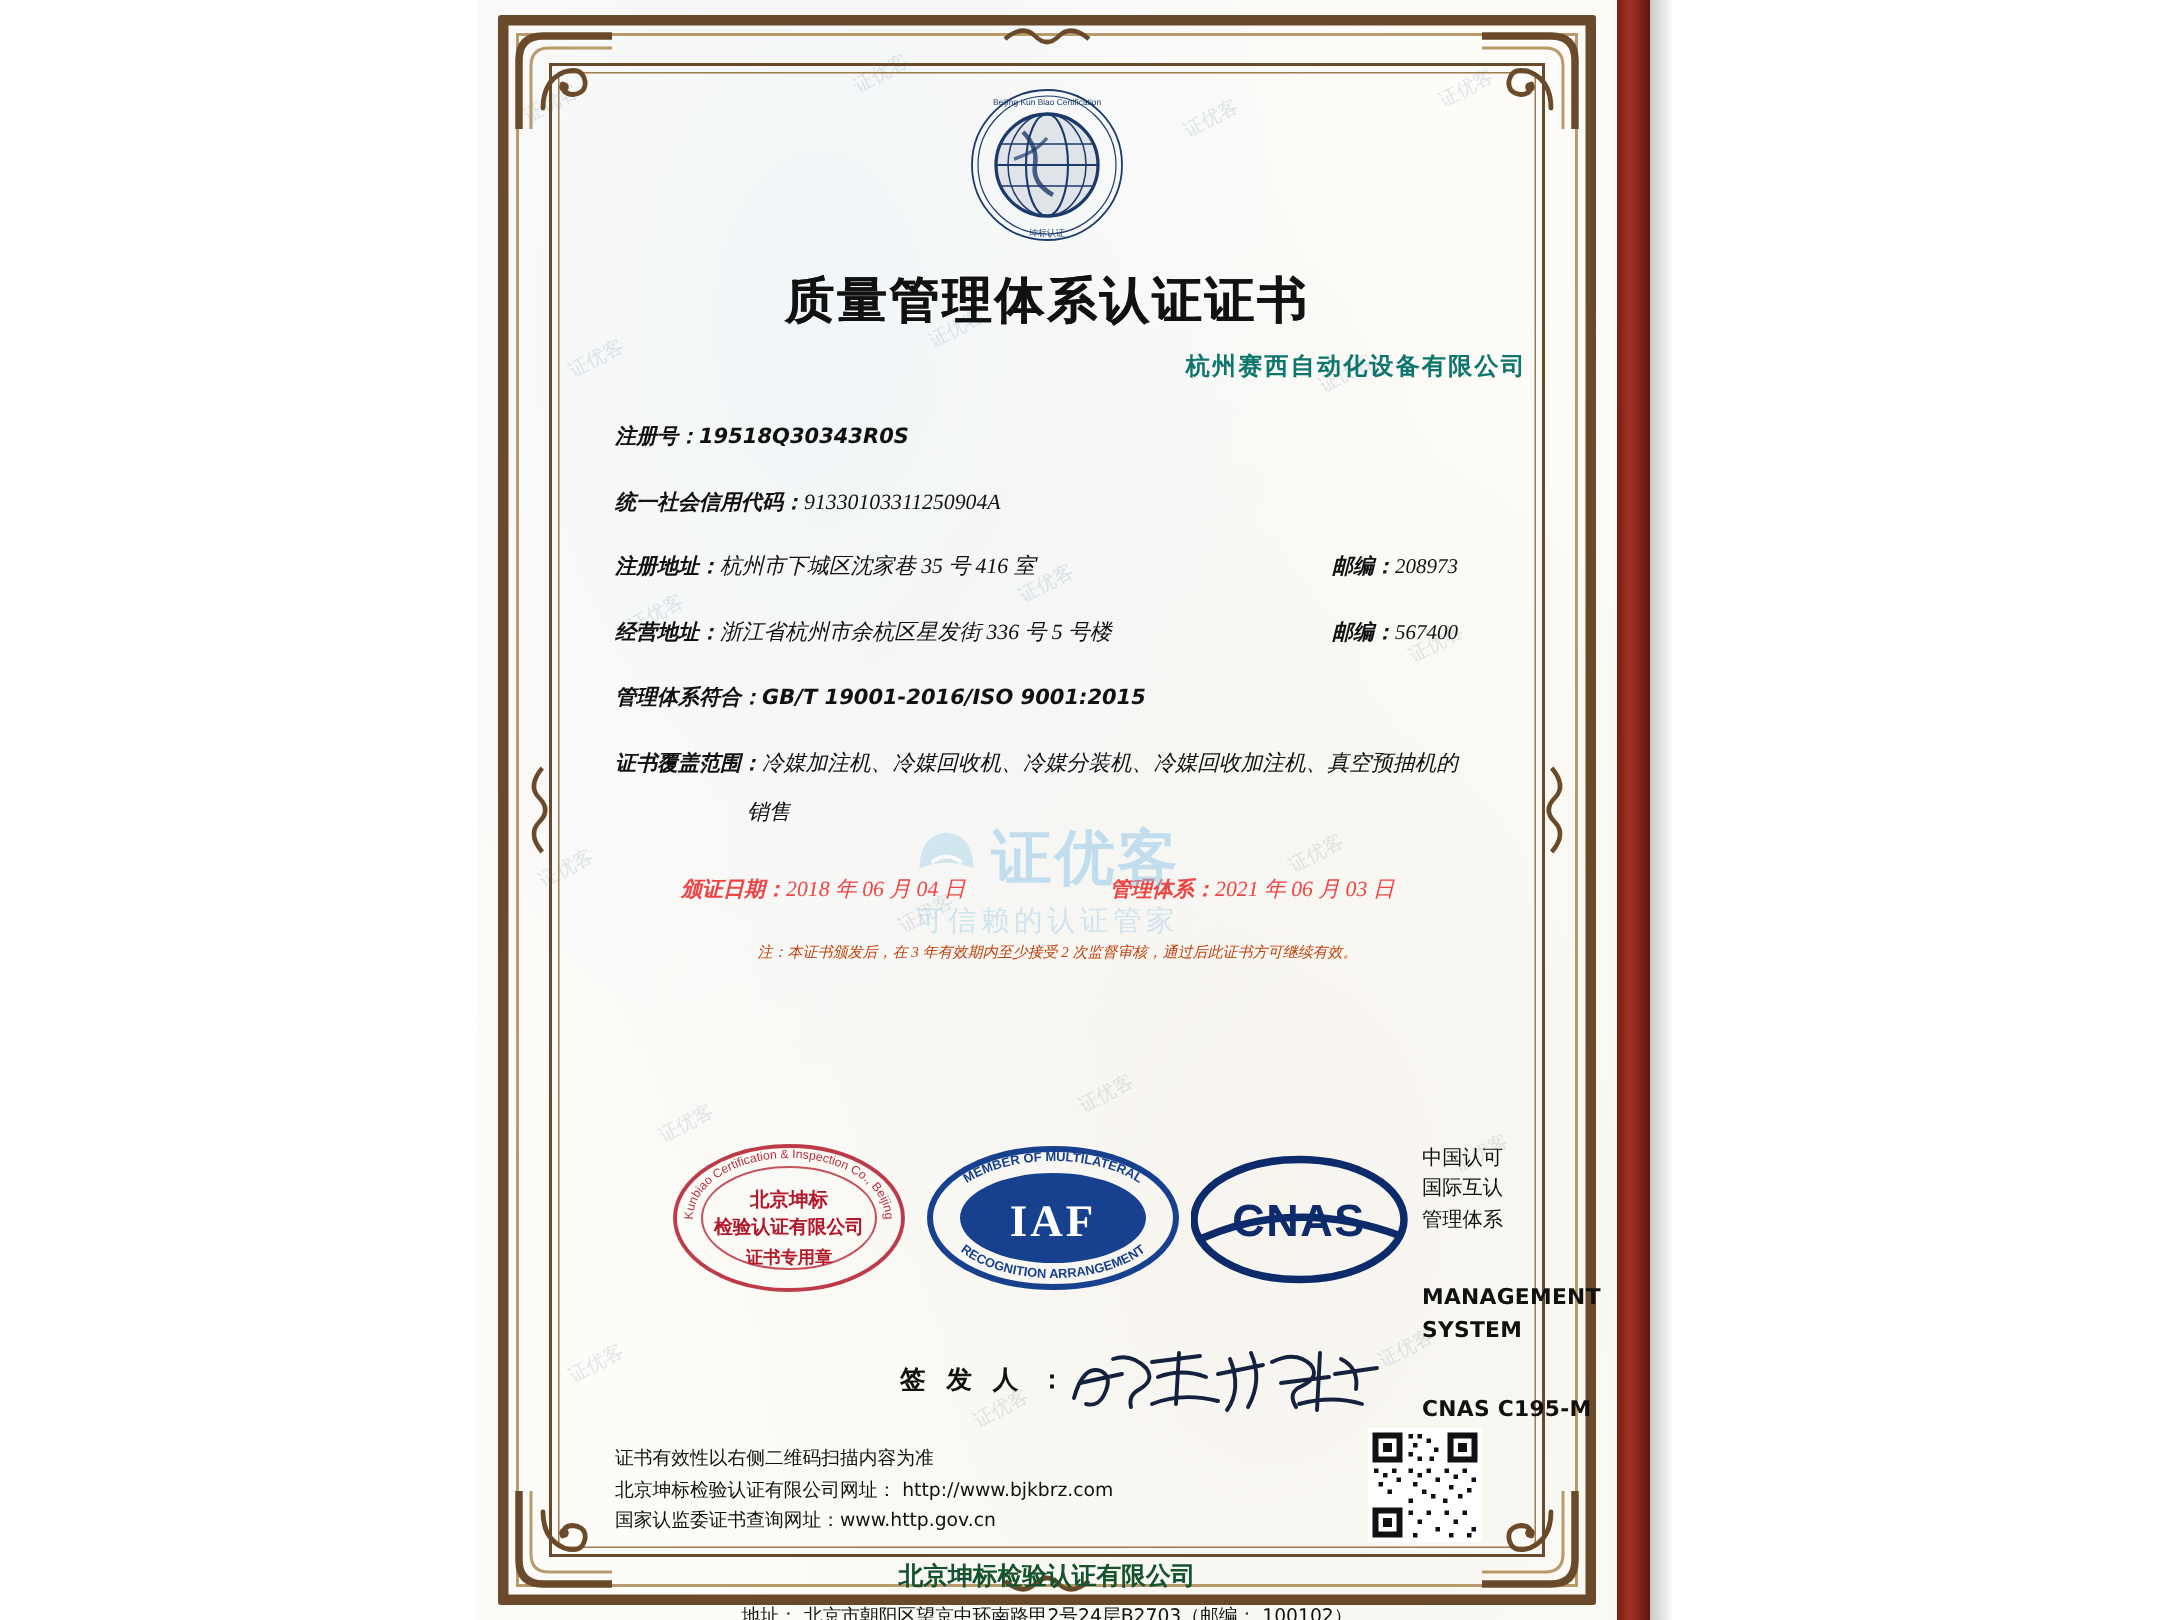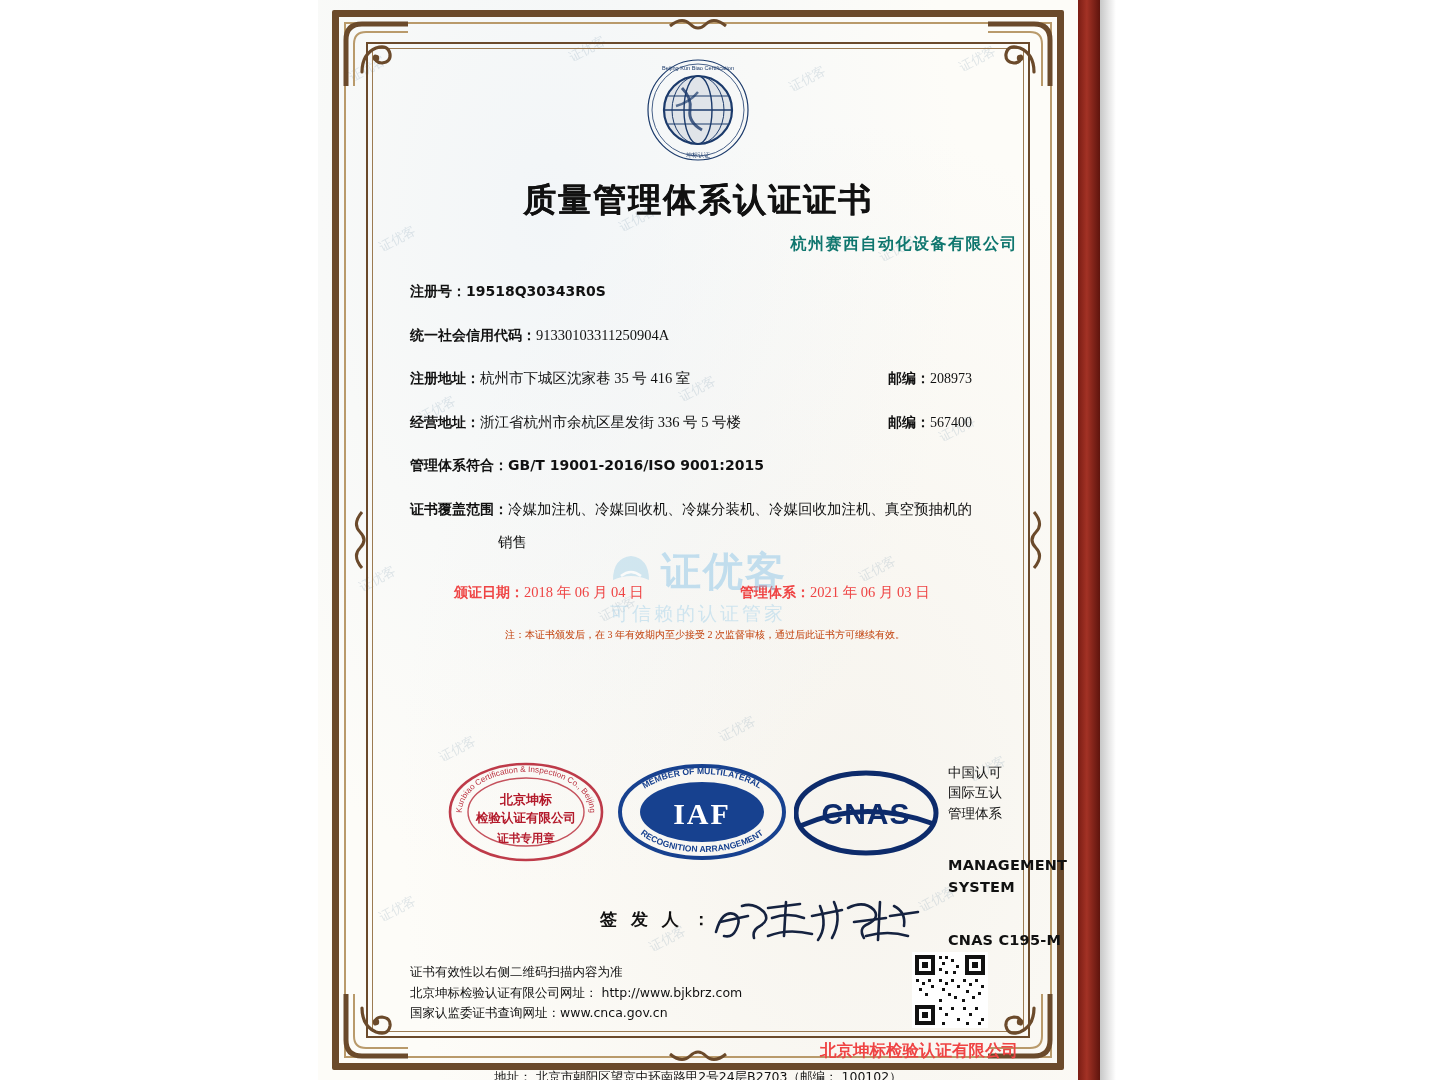--- a/index.html
+++ b/index.html
@@ -145,20 +145,21 @@
     font-size: 16px;
     letter-spacing: 1.5px;
     color: #0f766e;
   }
 
   .fields {
     position: absolute;
     top: 228px;
     left: 32px;
     right: 18px;
+    font-style: italic;
   }
   .row {
     position: relative;
     font-size: 14.5px;
     color: #111;
     line-height: 1.35;
     margin-bottom: 24px;
     white-space: nowrap;
   }
   .row .lbl {
@@ -299,25 +300,25 @@
     top: 898px;
     right: 30px;
     width: 76px;
     height: 76px;
   }
 
   .issuer {
     position: absolute;
     top: 986px;
     left: 0; right: 0;
-    text-align: right;
+    text-align: center;
     font-family: Liberation Serif, serif;
     font-weight: bold;
     font-size: 16.5px;
-    color: #ef4444;
+    color: #14532d;
   }
   .addr {
     position: absolute;
     top: 1012px;
     left: 0; right: 0;
     text-align: center;
     font-family: "DejaVu Sans", "Liberation Sans", sans-serif;
     font-size: 12.5px;
     color: #111;
     line-height: 1.7;
@@ -612,21 +613,21 @@
               <path d="M186 14 Q198 20 196 34"></path>
               <path d="M182 24 L210 20"></path>
             </g>
           </svg>
         </div>
       </div>
 
       <div class="footnotes">
         <div>证书有效性以右侧二维码扫描内容为准</div>
         <div>北京坤标检验认证有限公司网址： http://www.bjkbrz.com</div>
-        <div>国家认监委证书查询网址：www.cnca.gov.cn</div>
+        <div>国家认监委证书查询网址：www.http.gov.cn</div>
       </div>
 
       <div class="qr">
         <svg viewBox="0 0 76 76" width="76" height="76">
           <rect x="0" y="0" width="76" height="76" fill="#ffffff"></rect>
           <g fill="#111111">
             <rect x="3" y="3" width="20" height="20"></rect>
             <rect x="53" y="3" width="20" height="20"></rect>
             <rect x="3" y="53" width="20" height="20"></rect>
           </g>

